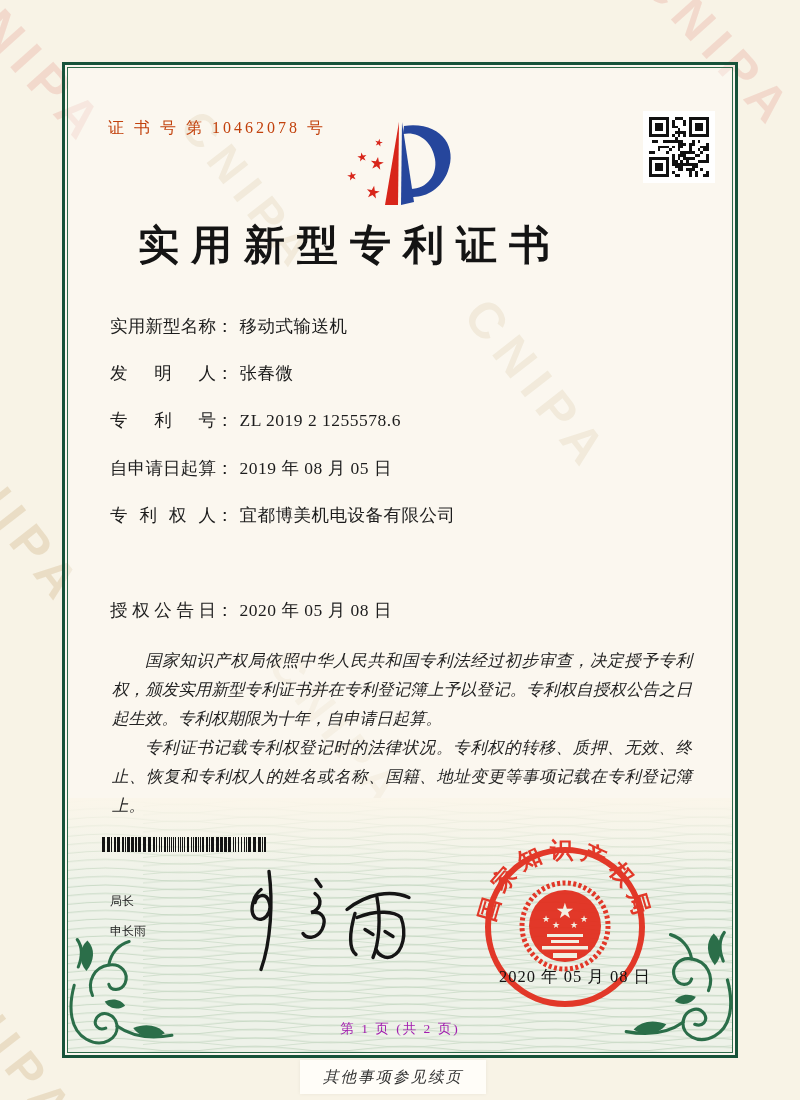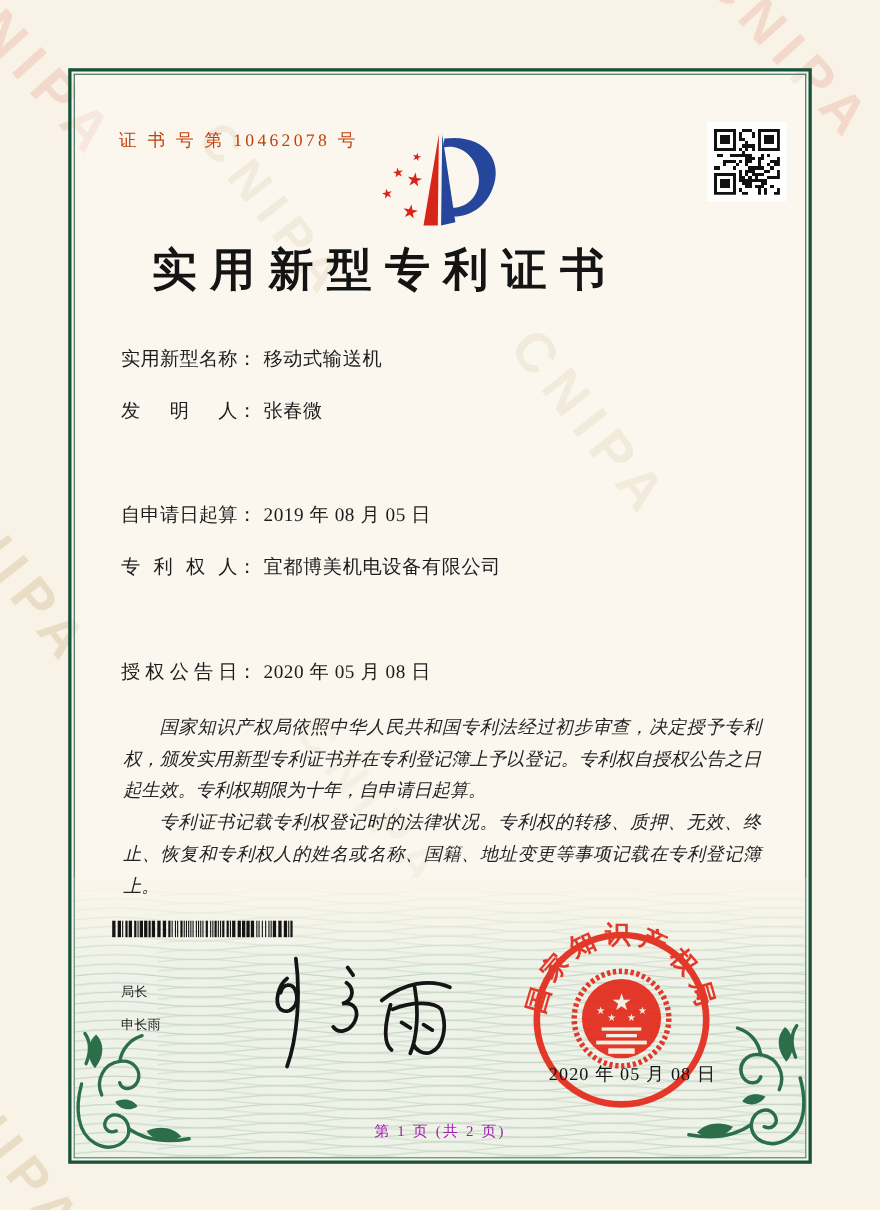--- a/index.html
+++ b/index.html
@@ -269,20 +269,23 @@
   </div>
 
   <div class="z title">实用新型专利证书</div>
 
   <div class="z frow" style="top:314px;">
     <span class="flabel">实用新型名称</span><span class="fcolon">：</span><span class="fvalue">移动式输送机</span>
   </div>
   <div class="z frow" style="top:361px;">
     <span class="flabel">发明人</span><span class="fcolon">：</span><span class="fvalue">张春微</span>
   </div>
+  <div class="z frow" style="top:408px;">
+    <span class="flabel">专利号</span><span class="fcolon">：</span><span class="fvalue">ZL 2019 2 1255578.6</span>
+  </div>
   <div class="z frow" style="top:456px;">
     <span class="flabel">自申请日起算</span><span class="fcolon">：</span><span class="fvalue">2019 年 08 月 05 日</span>
   </div>
   <div class="z frow" style="top:503px;">
     <span class="flabel">专利权人</span><span class="fcolon">：</span><span class="fvalue">宜都博美机电设备有限公司</span>
   </div>
   <div class="z frow" style="top:598px;width:620px;">
     <span class="flabel">授权公告日</span><span class="fcolon">：</span><span class="fvalue">2020 年 05 月 08 日</span>
   </div>
 
@@ -391,14 +394,15 @@
           <rect x="-23" y="20" width="46" height="3.5"></rect>
           <rect x="-12" y="27" width="24" height="5"></rect>
         </g>
       </g>
     </g>
   </svg>
   <div class="z seal-date">2020 年 05 月 08 日</div>
 
   <div class="z page-num">第 1 页 (共 2 页)</div>
 
+  <div class="z footer-note">其他事项参见续页</div>
 
 </div>
 
 </body></html>

